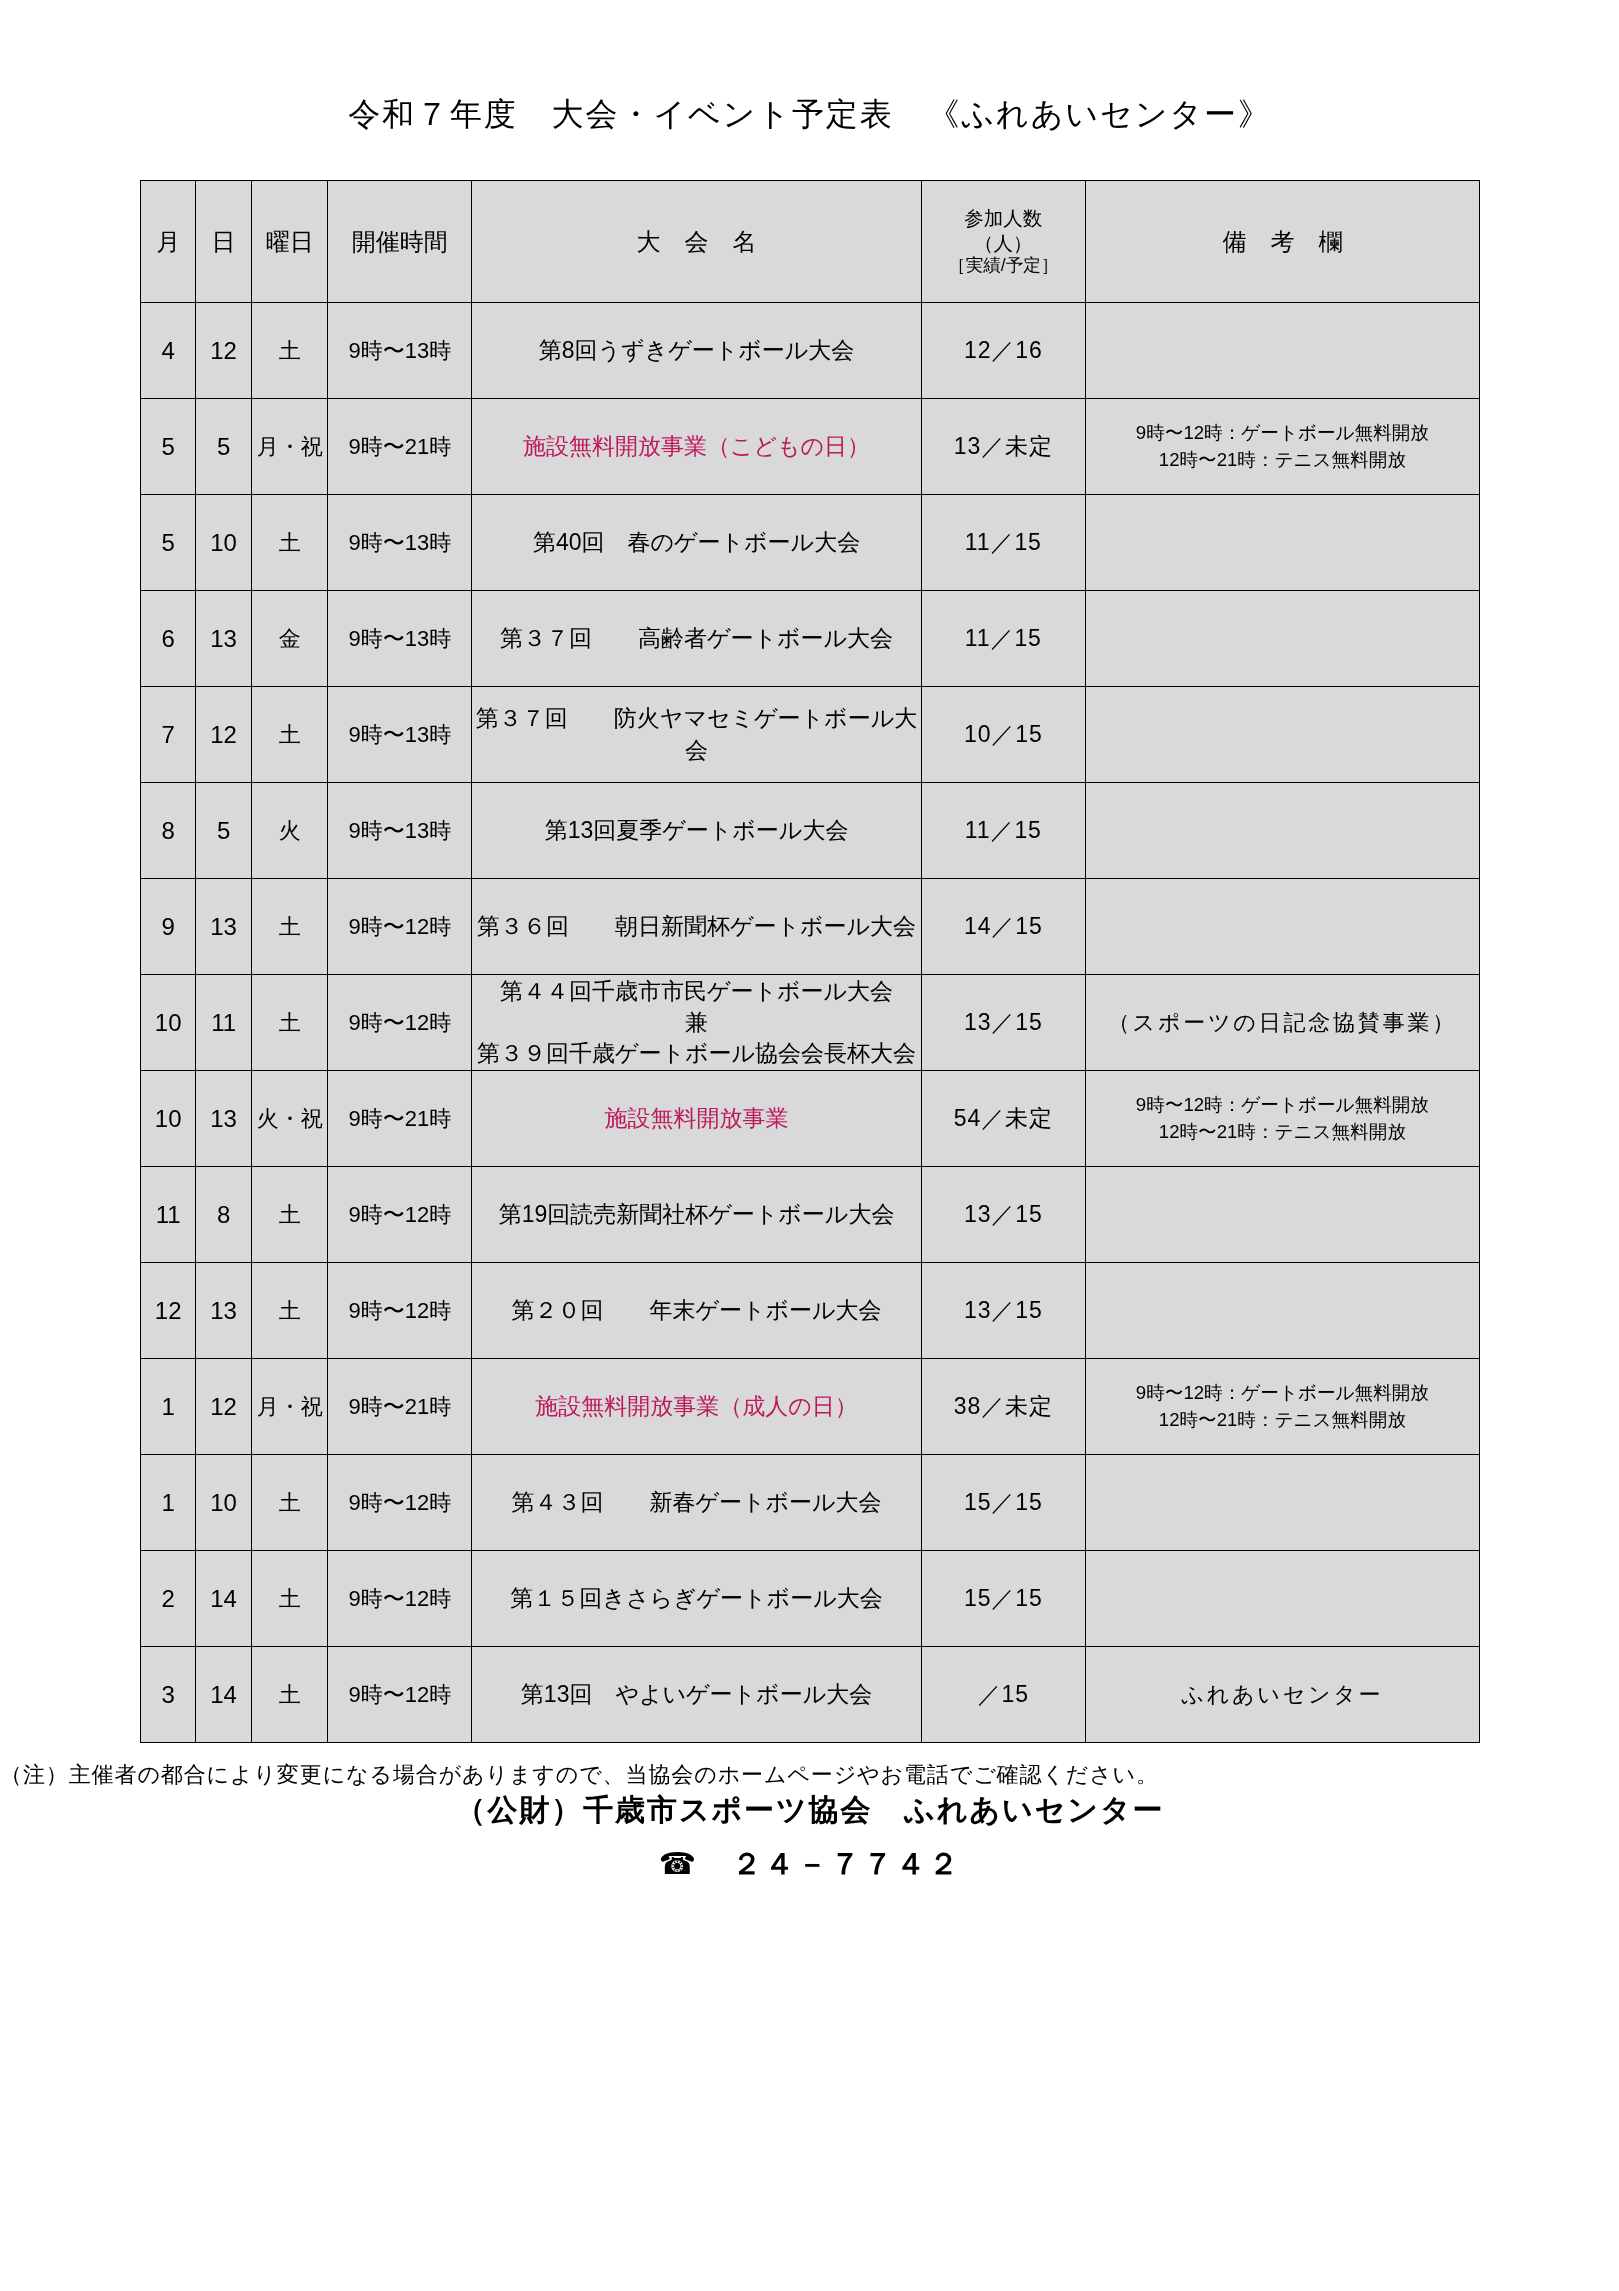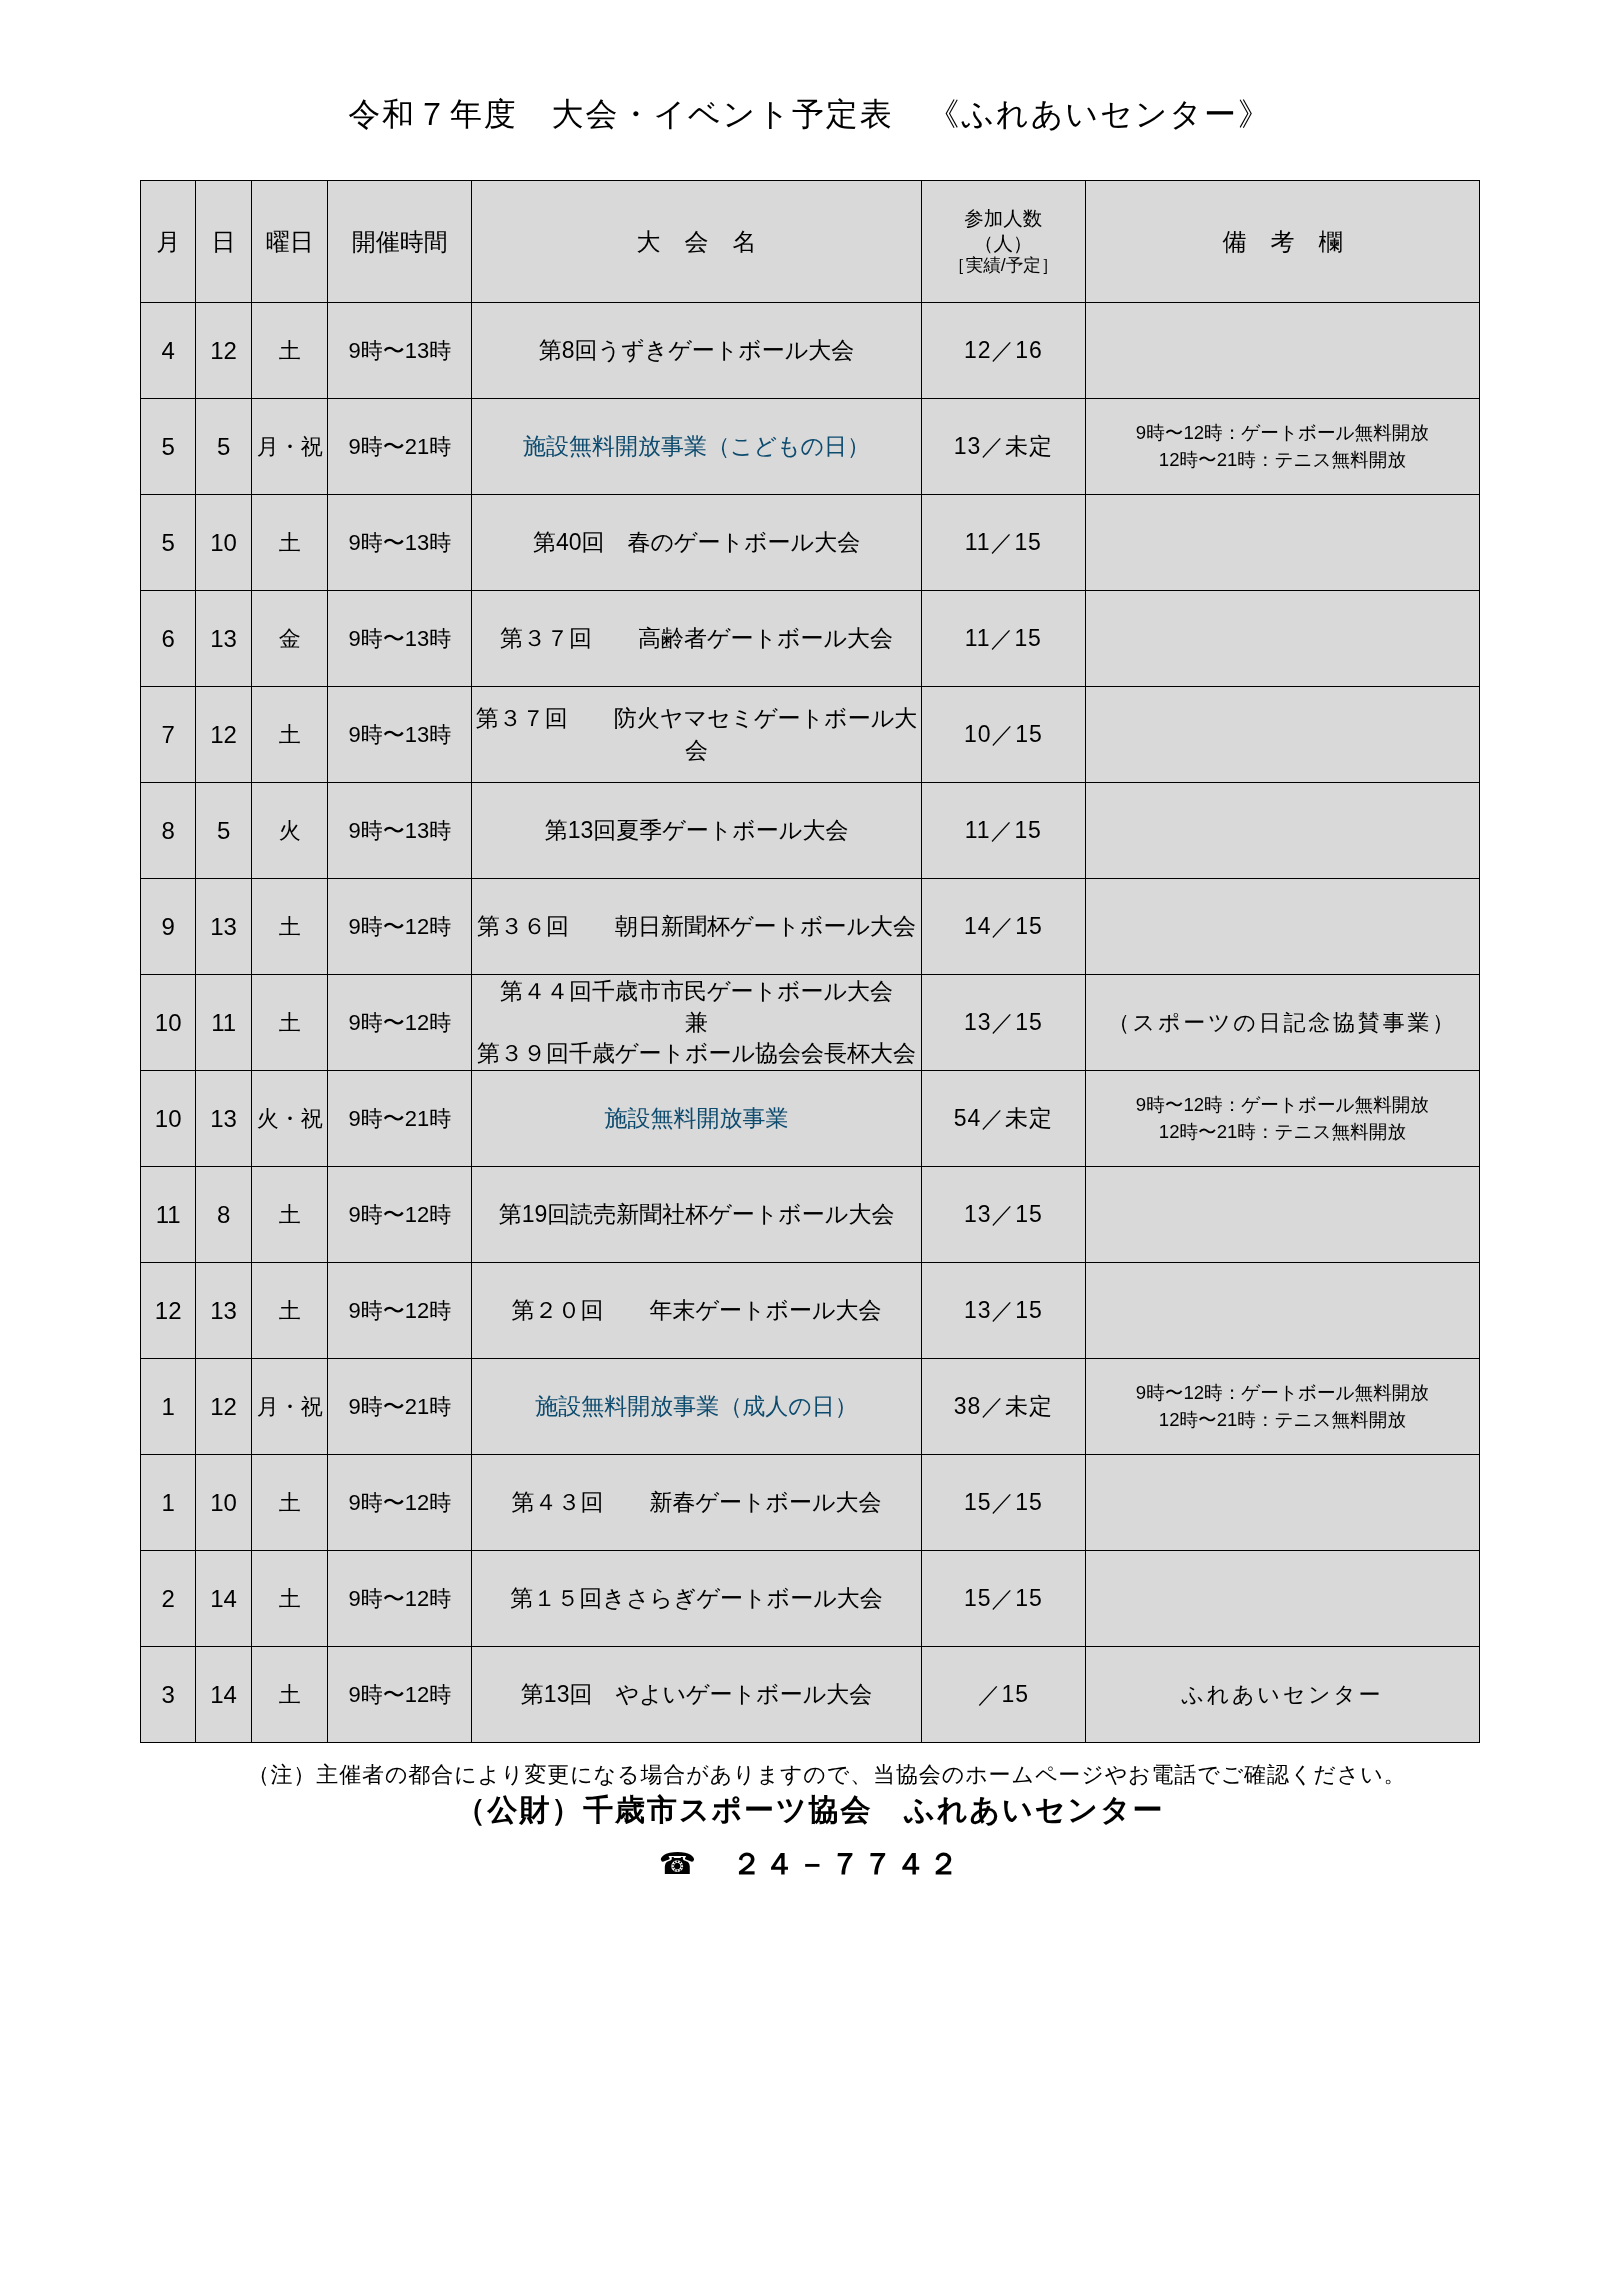--- a/index.html
+++ b/index.html
@@ -70,41 +70,39 @@
   .col-note { width: 370px; }
 
   tbody tr { height: 96px; }
   tbody td { font-size: 24px; }
   td.cell-name {
     text-align: left;
     padding-left: 7.4px;
     font-size: 23px;
     line-height: 1.35;
   }
-  td.cell-name.red { color: #0c4a6e; }
+  td.cell-name.red { color: #be185d; }
   td.cell-note {
     font-size: 18.6px;
     text-align: left;
     padding-left: 7.4px;
     line-height: 1.45;
   }
   td.cell-note.center {
     font-size: 22px;
     letter-spacing: 2.8px;
   }
   td.cell-time { font-size: 22px; }
   td.cell-week { font-size: 22px; }
   td.cell-people { font-size: 23px; letter-spacing: 0.9px; }
 
   .note-line {
     margin: 16.7px 0 0 0;
-    text-align: center;
     font-size: 22px;
     letter-spacing: 0.9px;
-    padding-left: 34px;
   }
   .footer {
     text-align: center;
   }
   .footer .org {
     font-size: 30px;
     font-weight: bold;
     letter-spacing: 1.9px;
   }
   .footer .tel {

